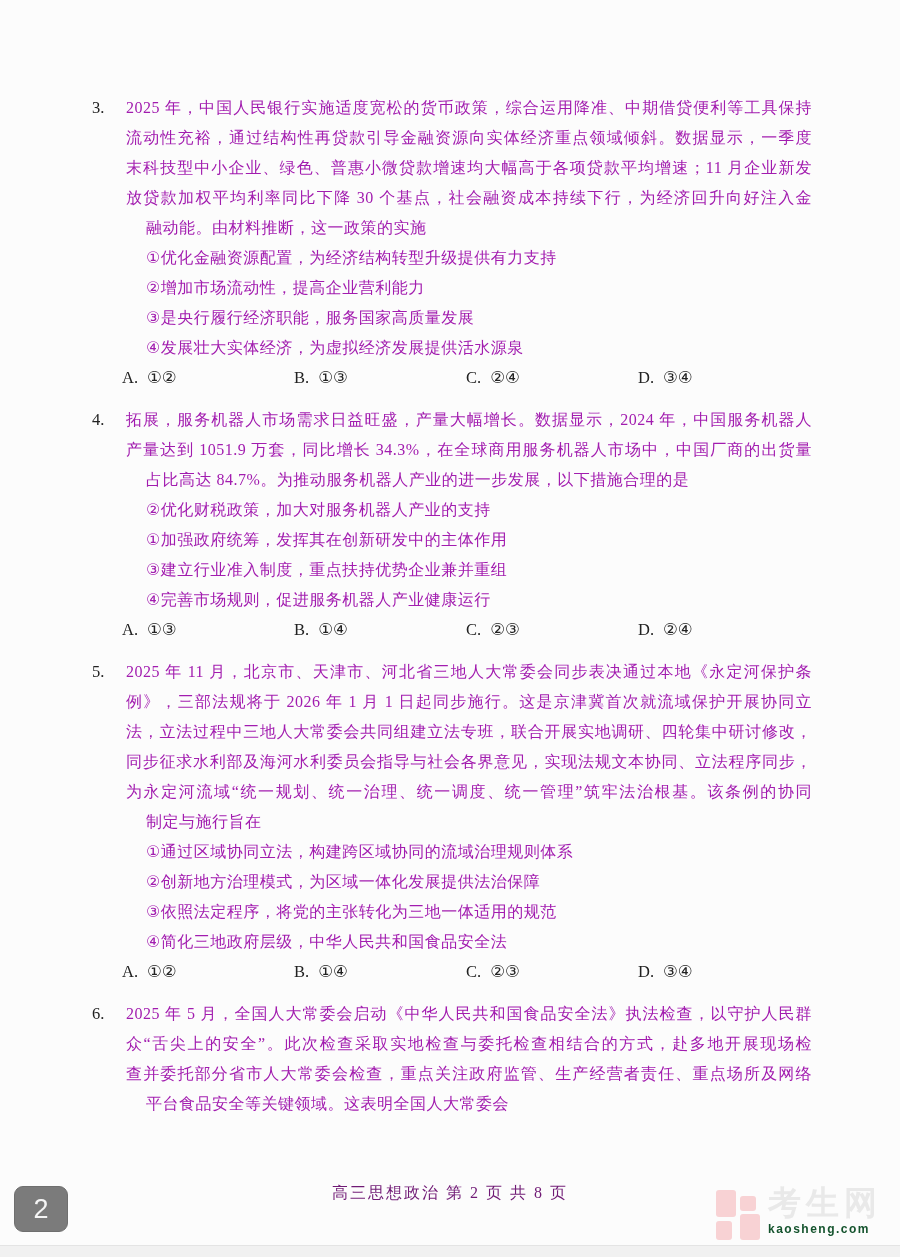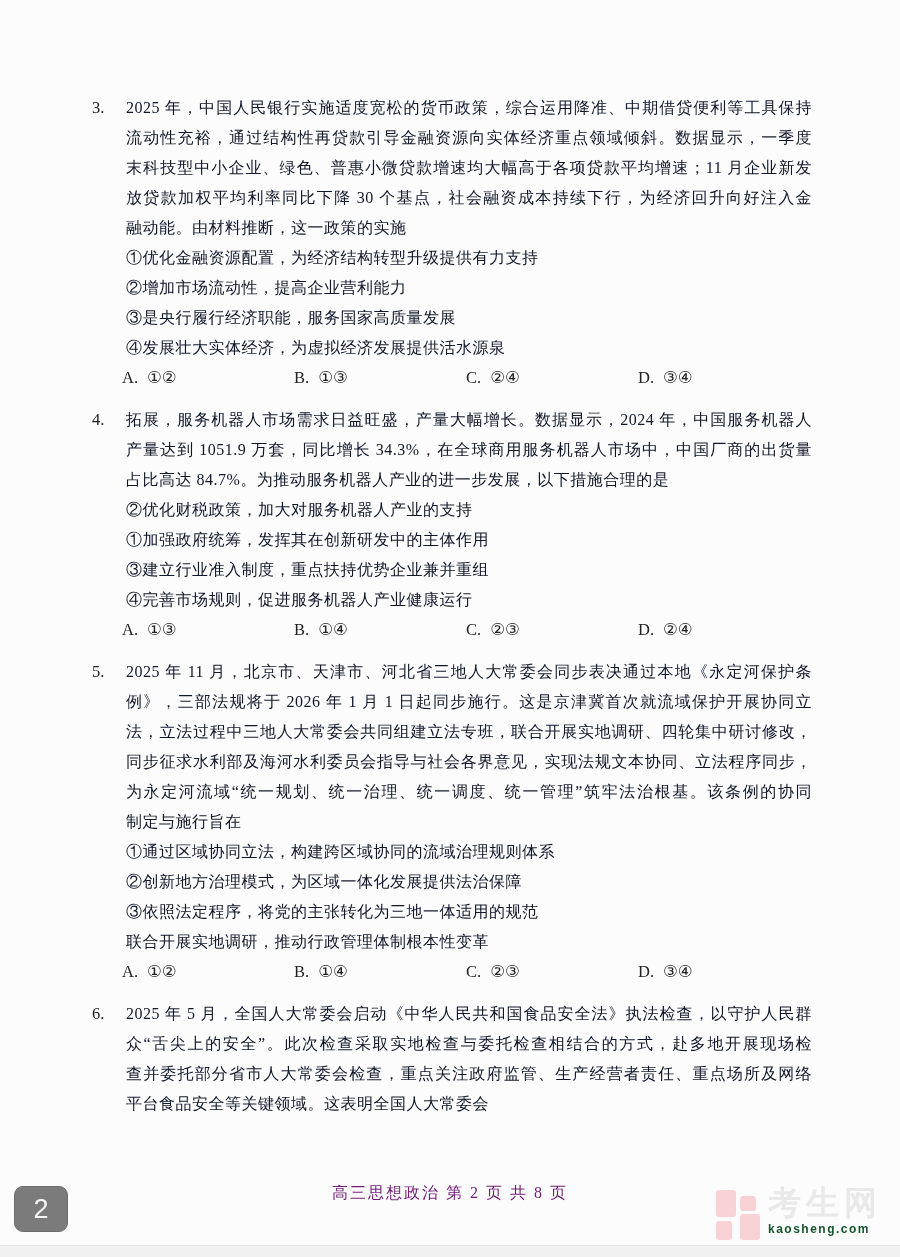--- a/index.html
+++ b/index.html
@@ -41,28 +41,28 @@
     font-size: 16.5px;
     color: #222;
   }
   .line {
     font-size: 16px;
     line-height: 30px;
     white-space: nowrap;
     text-align: justify;
     text-align-last: justify;
     letter-spacing: 0.5px;
-    color: #0f172a;
-    font-family: Liberation Serif, serif;
+    color: #a21caf;
   }
   .line.last,
   .items .line {
     text-align: left;
     text-align-last: left;
     letter-spacing: 0.5px;
+    margin-left: 20px;
   }
   .choices {
     position: relative;
     margin-left: -4px;
     line-height: 30px;
     font-size: 16.5px;
     white-space: nowrap;
   }
   .choice {
     display: inline-block;
@@ -195,21 +195,21 @@
           <div class="line">例》，三部法规将于 2026 年 1 月 1 日起同步施行。这是京津冀首次就流域保护开展协同立</div>
           <div class="line">法，立法过程中三地人大常委会共同组建立法专班，联合开展实地调研、四轮集中研讨修改，</div>
           <div class="line">同步征求水利部及海河水利委员会指导与社会各界意见，实现法规文本协同、立法程序同步，</div>
           <div class="line">为永定河流域“统一规划、统一治理、统一调度、统一管理”筑牢法治根基。该条例的协同</div>
           <div class="line last">制定与施行旨在</div>
         </div>
     <div class="items">
           <div class="line">①通过区域协同立法，构建跨区域协同的流域治理规则体系</div>
           <div class="line">②创新地方治理模式，为区域一体化发展提供法治保障</div>
           <div class="line">③依照法定程序，将党的主张转化为三地一体适用的规范</div>
-          <div class="line">联合开展实地调研，推动行政管理体制根本性变革</div>
+          <div class="line">④简化三地政府层级，中华人民共和国食品安全法</div>
         </div>
     <div class="choices"><span class="choice"><span>A.</span><span class="choice-val">①②</span></span><span class="choice"><span>B.</span><span class="choice-val">①④</span></span><span class="choice"><span>C.</span><span class="choice-val">②③</span></span><span class="choice"><span>D.</span><span class="choice-val">③④</span></span></div>
   </div>
       <div class="question">
     <span class="q-number">6.</span>
     <div class="stem">
           <div class="line">2025 年 5 月，全国人大常委会启动《中华人民共和国食品安全法》执法检查，以守护人民群</div>
           <div class="line">众“舌尖上的安全”。此次检查采取实地检查与委托检查相结合的方式，赴多地开展现场检</div>
           <div class="line">查并委托部分省市人大常委会检查，重点关注政府监管、生产经营者责任、重点场所及网络</div>
           <div class="line last">平台食品安全等关键领域。这表明全国人大常委会</div>

